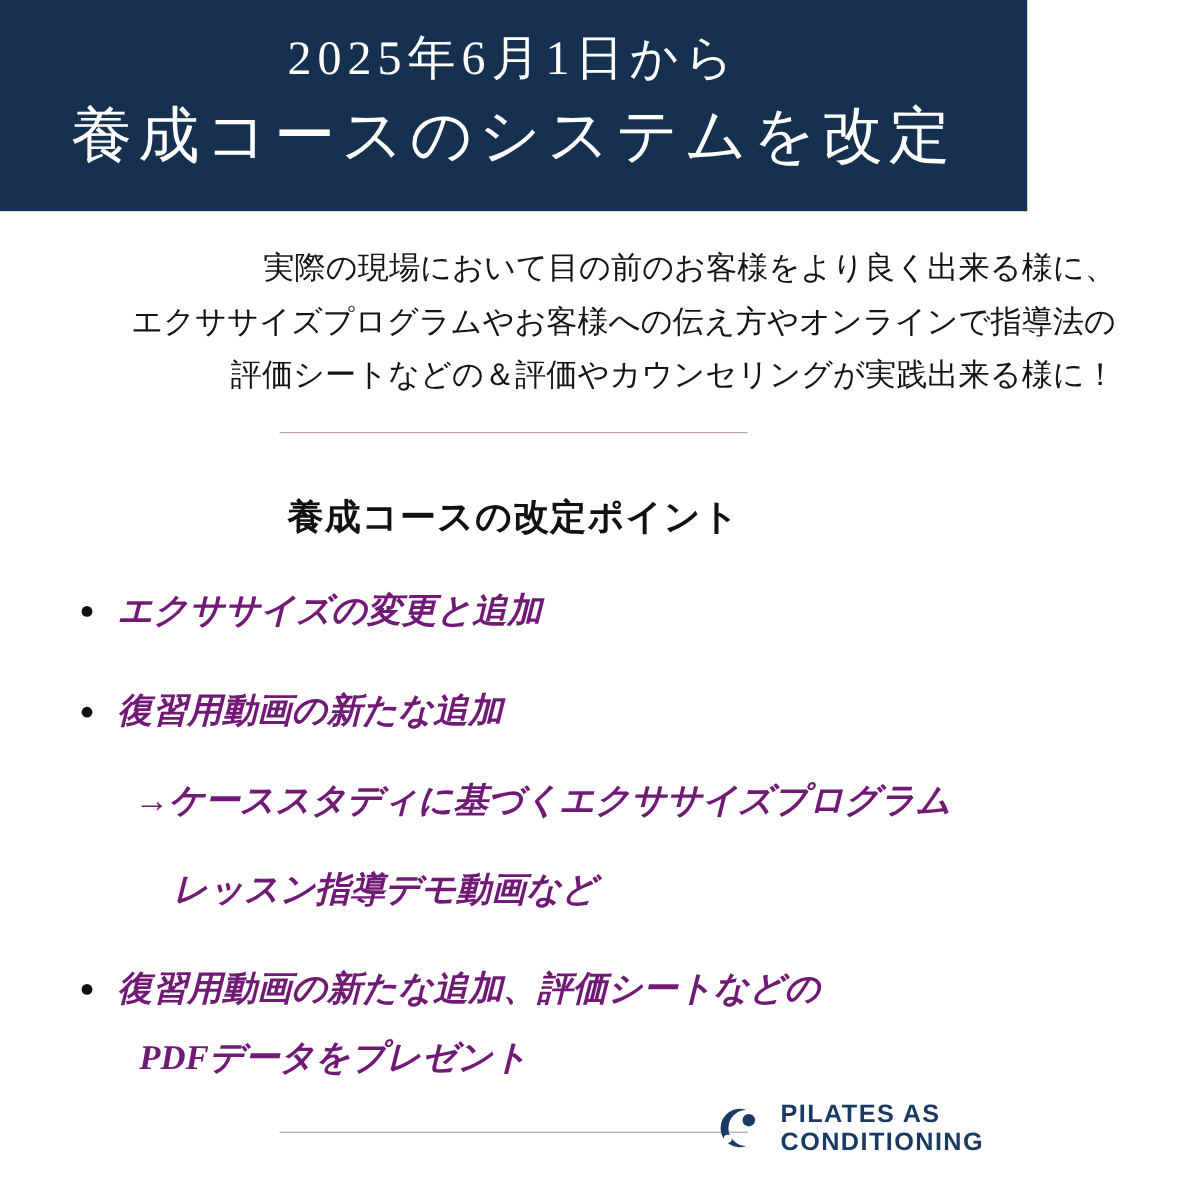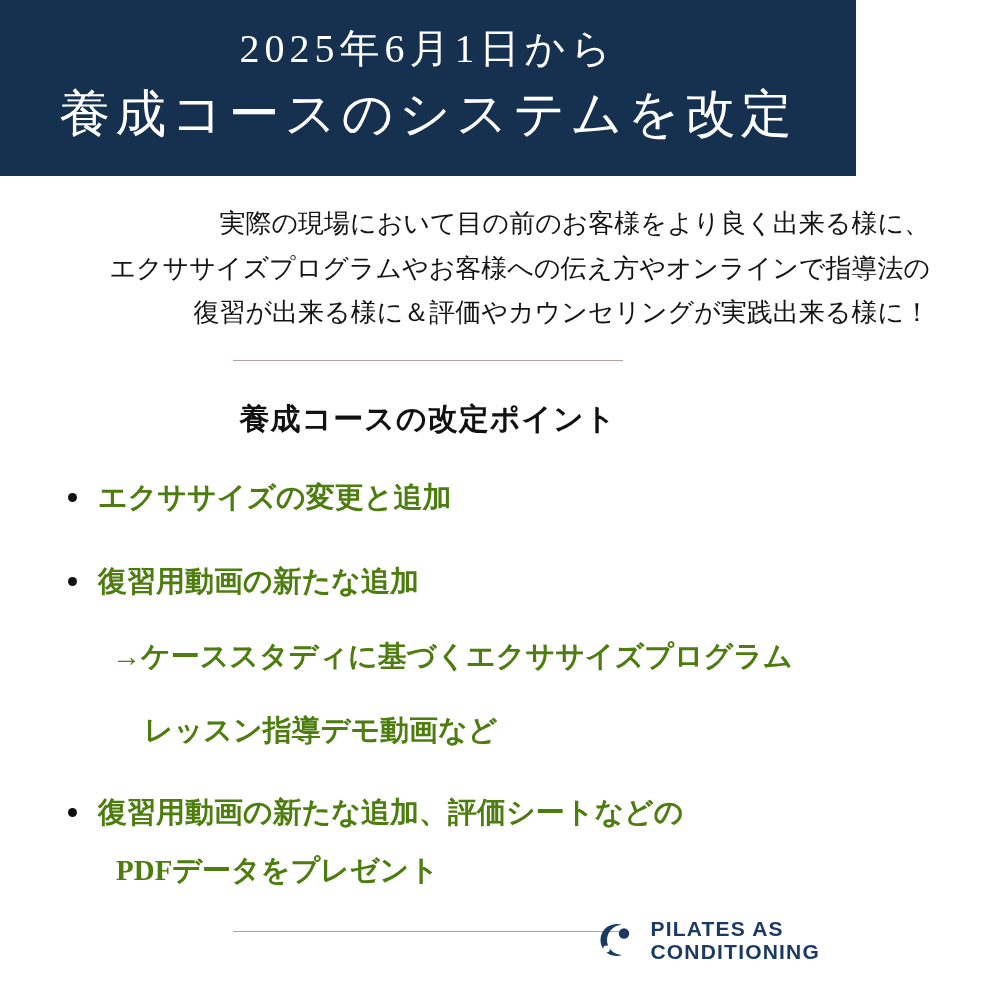--- a/index.html
+++ b/index.html
@@ -71,39 +71,40 @@
   }
   .divider.bottom {
     margin-top: 26px;
   }
 
   
   .section-title {
     text-align: center;
     font-size: 30px;
     font-weight: bold;
-    margin-top: 38px;
+    margin-top: 50px;
     letter-spacing: 1px;
     color: #111111;
   }
 
   
   .bullets {
     margin: 36px 0 0 0;
     padding: 0 0 0 64px;
     list-style: none;
   }
   .bullets > li {
     position: relative;
     margin-bottom: 40px;
     font-size: 29px;
     font-weight: bold;
     line-height: 1.5;
-    color: #4d7c0f;
+    color: #701a75;
     padding-left: 34px;
+    font-style: italic;
   }
   .bullets > li:before {
     content: "";
     position: absolute;
     left: 4px;
     top: 17px;
     width: 9px;
     height: 9px;
     background: #111111;
     border-radius: 50%;
@@ -159,21 +160,21 @@
 <div class="page">
 
   <div class="header-banner">
     <div class="header-line-1">2025年6月1日から</div>
     <div class="header-line-2">養成コースのシステムを改定</div>
   </div>
 
   <div class="intro">
     <div>実際の現場において目の前のお客様をより良く出来る様に、</div>
     <div>エクササイズプログラムやお客様への伝え方やオンラインで指導法の</div>
-    <div>復習が出来る様に＆評価やカウンセリングが実践出来る様に！</div>
+    <div>評価シートなどの＆評価やカウンセリングが実践出来る様に！</div>
   </div>
 
   <div class="divider"></div>
 
   <div class="section-title">養成コースの改定ポイント</div>
 
   <ul class="bullets">
     <li>
       <span>エクササイズの変更と追加</span>
     </li>

